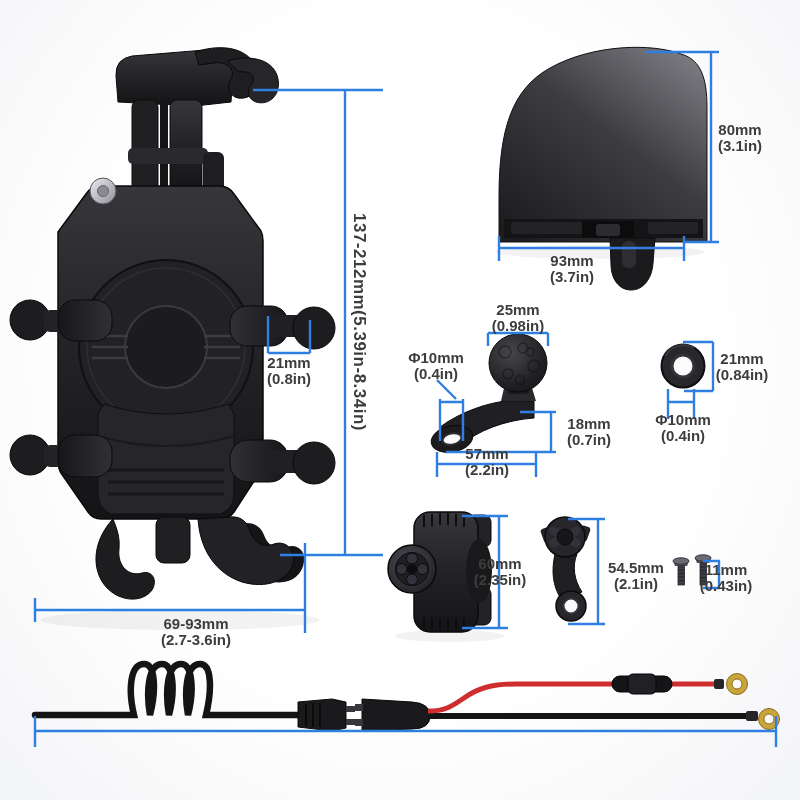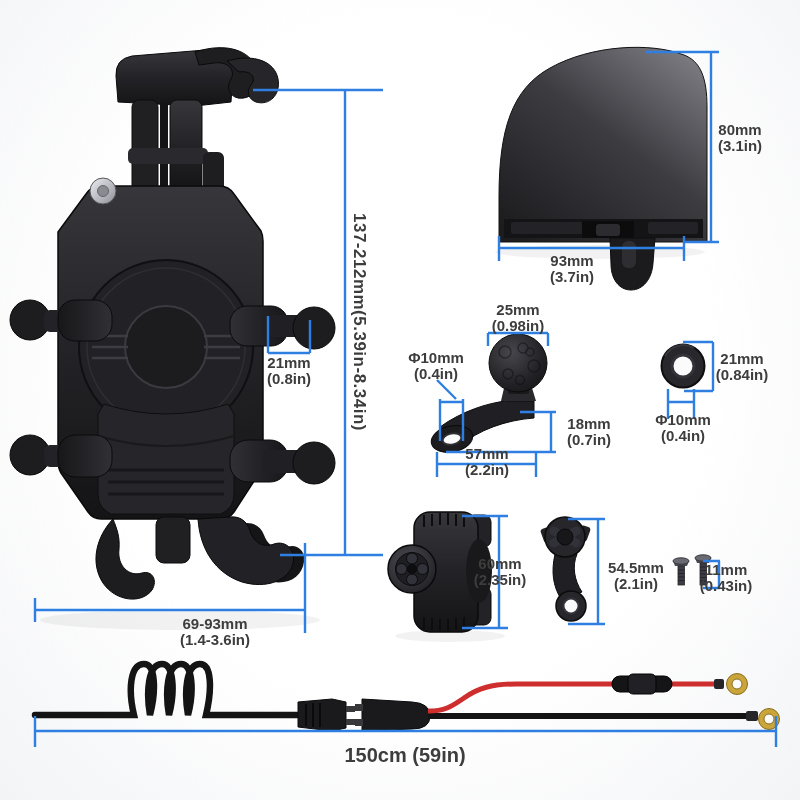--- a/index.html
+++ b/index.html
@@ -270,23 +270,23 @@
 
 <div class="lbl-vert" style="left:349px;top:322px;">
   <span>137-212mm(5.39in-8.34in)</span>
 </div>
 
 <div class="lbl" style="left:289px;top:355px;">
   <span>21mm</span>
       <span>(0.8in)</span>
 </div>
 
-<div class="lbl" style="left:215px;top:616px;">
+<div class="lbl" style="left:196px;top:616px;">
   <span>69-93mm</span>
-      <span>(1.4-3.6in)</span>
+      <span>(2.7-3.6in)</span>
 </div>
 
 <div class="lbl" style="left:740px;top:122px;">
   <span>80mm</span>
       <span>(3.1in)</span>
 </div>
 
 <div class="lbl" style="left:572px;top:253px;">
   <span>93mm</span>
       <span>(3.7in)</span>
@@ -330,17 +330,14 @@
 <div class="lbl" style="left:622px;top:560px;margin-left:14px;">
   <span>54.5mm</span>
       <span>(2.1in)</span>
 </div>
 
 <div class="lbl" style="left:726px;top:562px;">
   <span>11mm</span>
       <span>(0.43in)</span>
 </div>
 
-<div class="lbl lbl-big" style="left:405px;top:744px;">
-  <span>150cm (59in)</span>
-</div>
 
 </div>
 
 </body></html>

